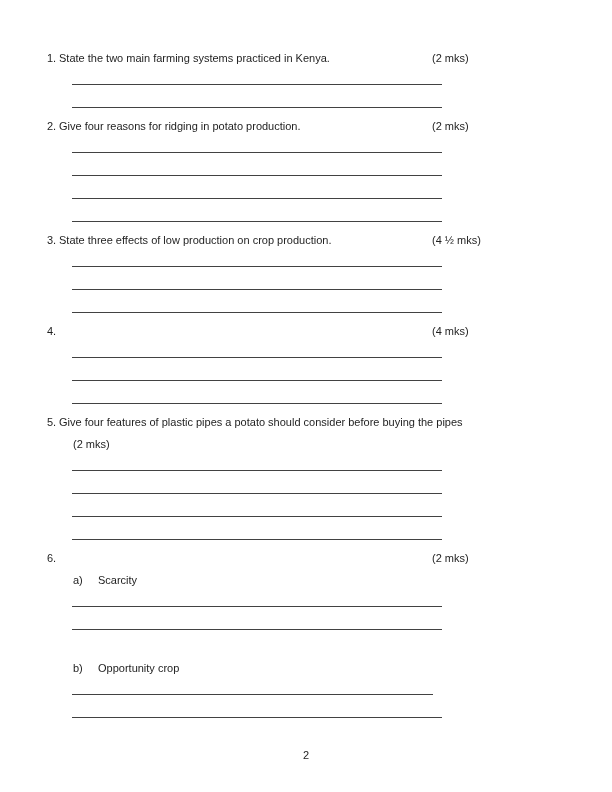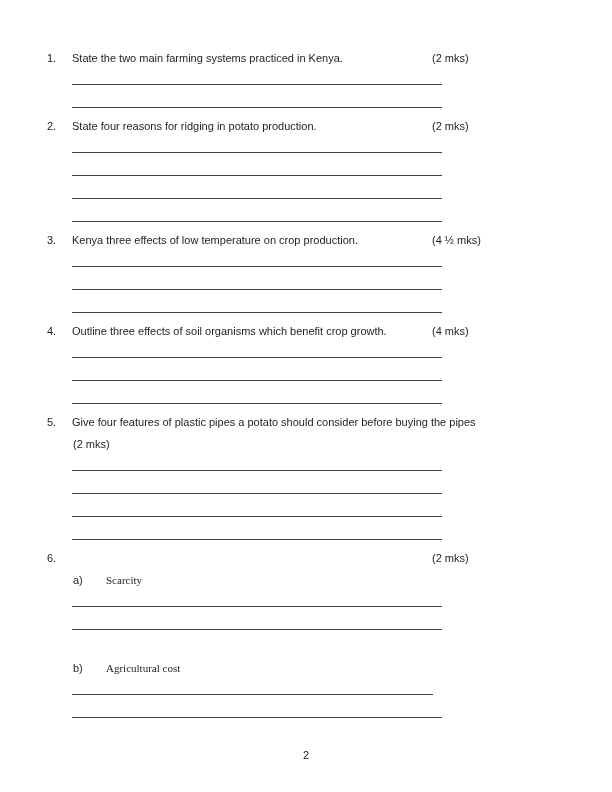--- a/index.html
+++ b/index.html
@@ -26,38 +26,37 @@
     line-height: 22px;
   }
   
   .qrow .num {
     position: absolute;
     left: 47px;
     white-space: nowrap;
   }
   .qrow .qtext {
     position: absolute;
-    left: 72px;
+    left: 59px;
     white-space: nowrap;
   }
   .qrow .marks {
     position: absolute;
     left: 432px;
     white-space: nowrap;
   }
   .qrow .sublabel {
     position: absolute;
     left: 73px;
     white-space: nowrap;
   }
   .qrow .subtext {
     position: absolute;
-    left: 106px;
+    left: 98px;
     white-space: nowrap;
-    font-family: Liberation Serif, serif;
   }
   .qrow .marks-wrapped {
     position: absolute;
     left: 73px;
     white-space: nowrap;
   }
   
   .ansrow {
     height: 22px;
     margin-left: 72px;
@@ -85,40 +84,39 @@
     <div class="row qrow">
       <span class="num">1.</span>
       <span class="qtext">State the two main farming systems practiced in Kenya.</span>
       <span class="marks">(2 mks)</span>
     </div>
     <div class="ansrow"></div>
     <div class="ansrow"></div>
 
     <div class="row qrow">
       <span class="num">2.</span>
-      <span class="qtext">State four reasons for ridging in potato production.</span>
+      <span class="qtext">Give four reasons for ridging in potato production.</span>
       <span class="marks">(2 mks)</span>
     </div>
     <div class="ansrow"></div>
     <div class="ansrow"></div>
     <div class="ansrow"></div>
     <div class="ansrow"></div>
 
     <div class="row qrow">
       <span class="num">3.</span>
-      <span class="qtext">Kenya three effects of low temperature on crop production.</span>
+      <span class="qtext">State three effects of low production on crop production.</span>
       <span class="marks">(4 ½ mks)</span>
     </div>
     <div class="ansrow"></div>
     <div class="ansrow"></div>
     <div class="ansrow"></div>
 
     <div class="row qrow">
       <span class="num">4.</span>
-      <span class="qtext">Outline three effects of soil organisms which benefit crop growth.</span>
       <span class="marks">(4 mks)</span>
     </div>
     <div class="ansrow"></div>
     <div class="ansrow"></div>
     <div class="ansrow"></div>
 
     <div class="row qrow">
       <span class="num">5.</span>
       <span class="qtext">Give four features of plastic pipes a potato should consider before buying the pipes</span>
     </div>
@@ -137,21 +135,21 @@
 
     <div class="row qrow">
       <span class="sublabel">a)</span>
       <span class="subtext">Scarcity</span>
     </div>
     <div class="ansrow"></div>
     <div class="ansrow"></div>
 
     <div class="row qrow gap-top">
       <span class="sublabel">b)</span>
-      <span class="subtext">Agricultural cost</span>
+      <span class="subtext">Opportunity crop</span>
     </div>
     <div class="ansrow short"></div>
     <div class="ansrow"></div>
 
     <div class="pgrow">2</div>
 
   </div>
 </div>
 
 </body></html>

